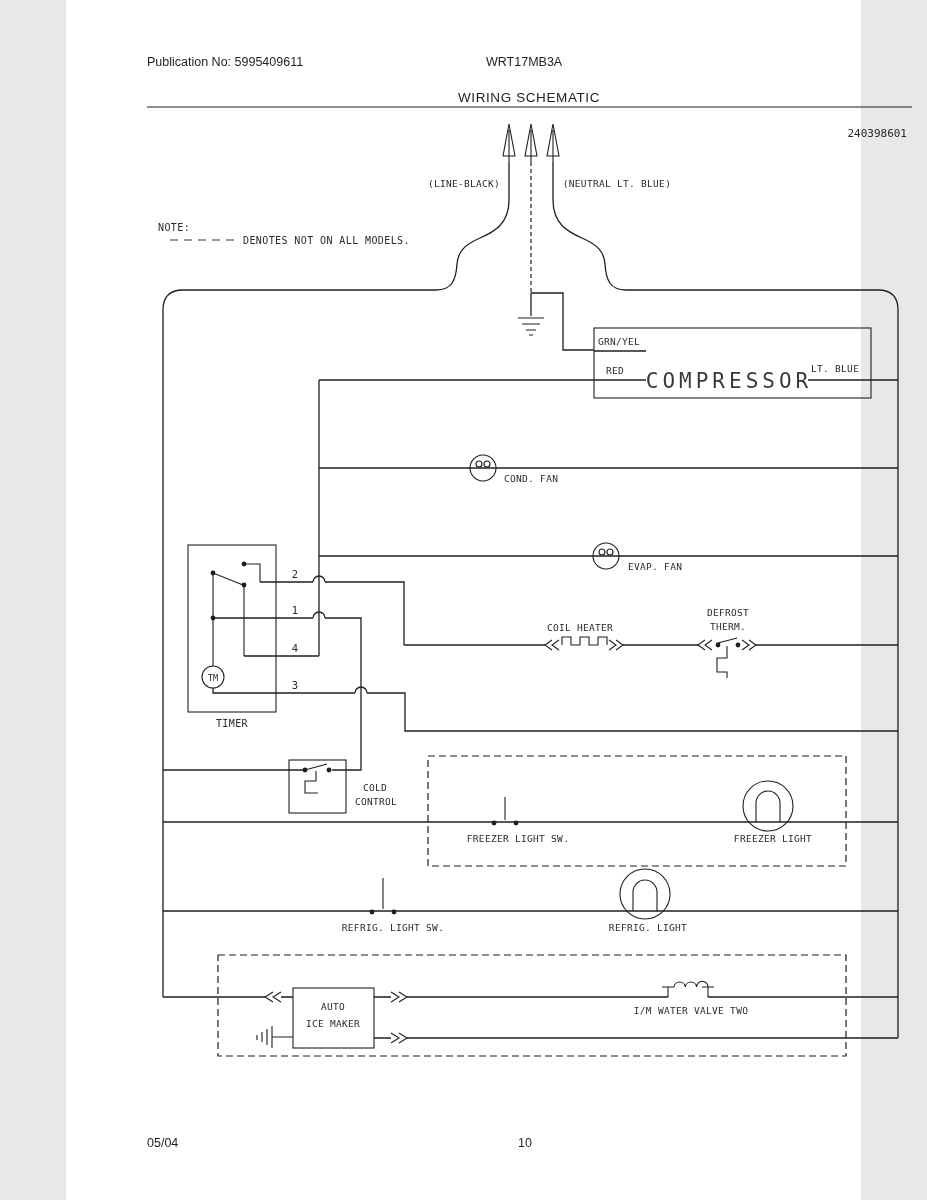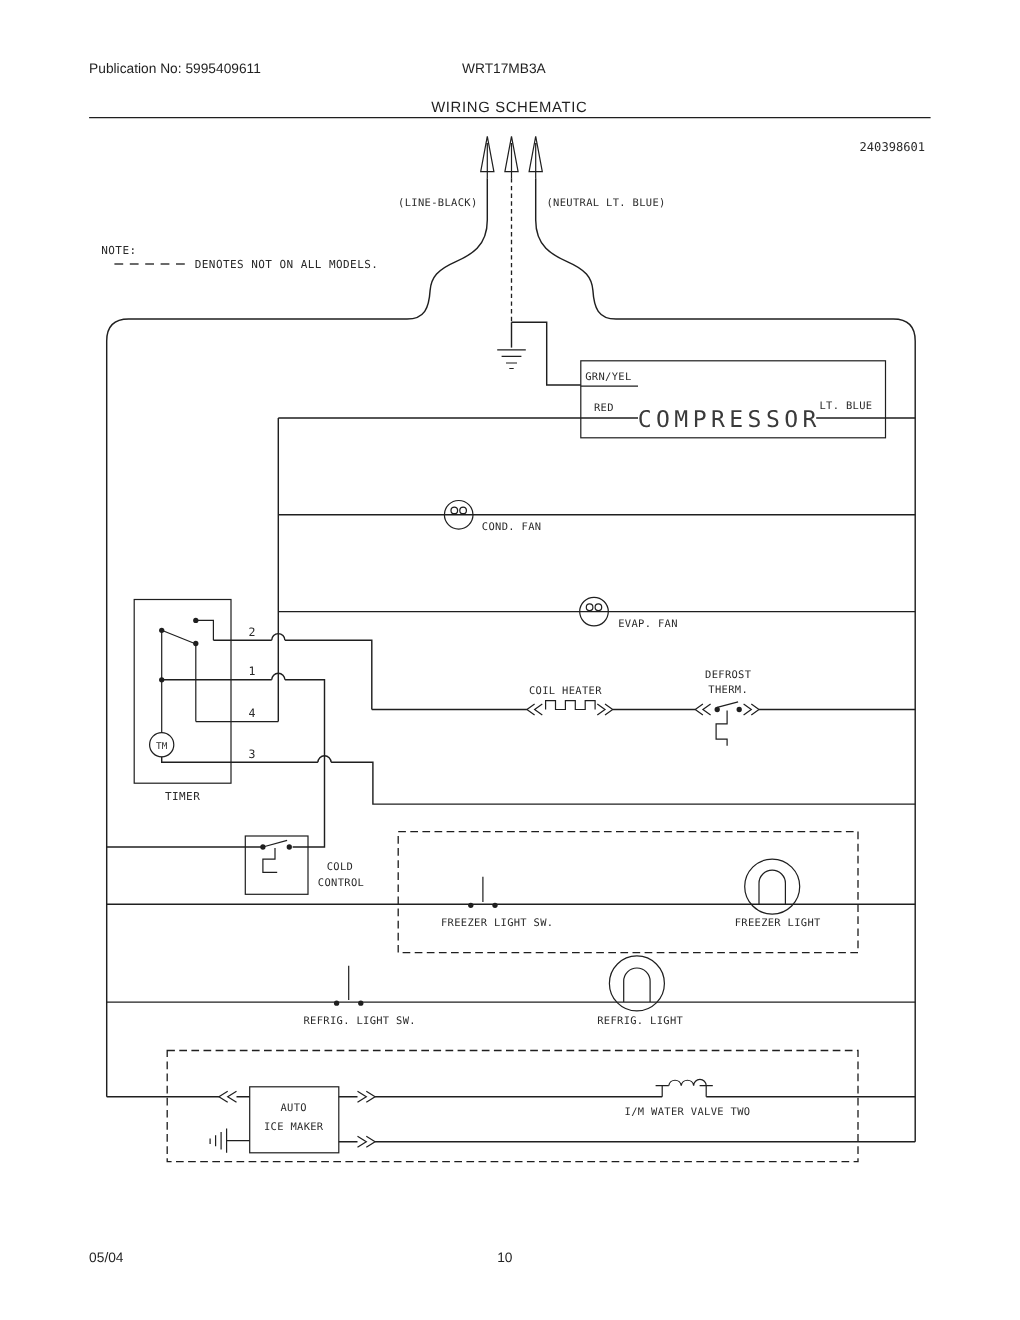--- a/index.html
+++ b/index.html
@@ -1,16 +1,16 @@
 <!DOCTYPE html>
 <html><head>
 <meta charset="utf-8">
 <style>
   html,body{margin:0;padding:0;background:#e8e8e8;}
-  .page{position:relative;width:927px;height:1200px;margin:0 auto;background:#ffffff;
+  .page{position:relative;width:795px;height:1200px;margin:0 auto;background:#ffffff;
         font-family:"DejaVu Sans Mono",monospace;}
   svg{position:absolute;left:0;top:0;}
   .w{fill:none;stroke:#1f1f1f;stroke-width:1.3;}
   .wt{fill:none;stroke:#1f1f1f;stroke-width:1.1;}
   .wd{fill:none;stroke:#1f1f1f;stroke-width:1.2;stroke-dasharray:4 3;}
   .dashbox{fill:none;stroke:#1f1f1f;stroke-width:1.2;stroke-dasharray:7 4;}
   .notedash{fill:none;stroke:#3a3a3a;stroke-width:1.2;stroke-dasharray:8 6;}
   .dot{fill:#1f1f1f;stroke:none;}
   .lbl{font-family:"DejaVu Sans Mono",monospace;font-size:10px;fill:#2a2a2a;letter-spacing:0.4px;}
   .lbl-s{font-family:"DejaVu Sans Mono",monospace;font-size:9.5px;fill:#2a2a2a;letter-spacing:0.3px;}

